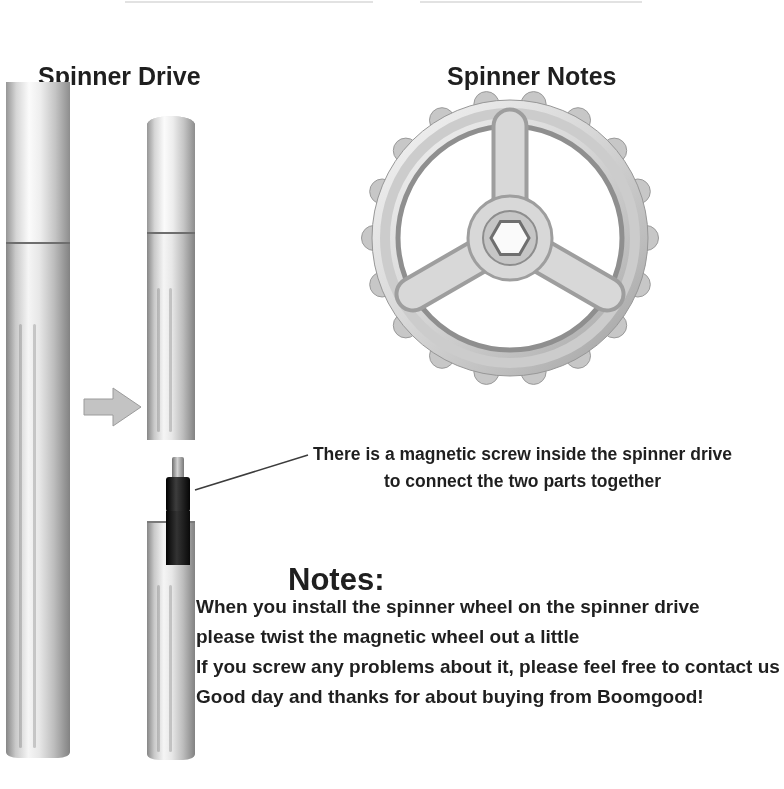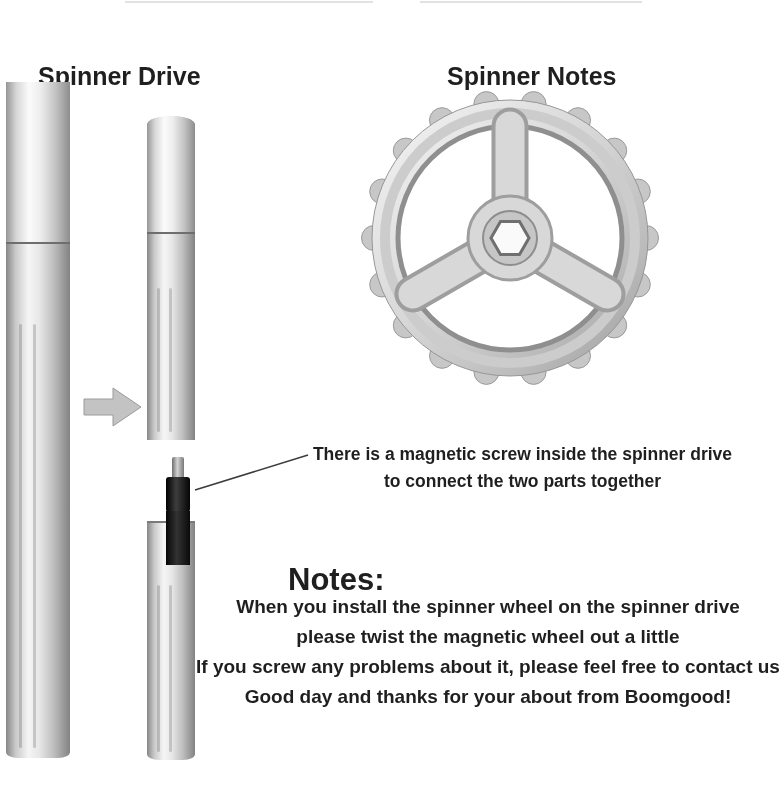--- a/index.html
+++ b/index.html
@@ -60,21 +60,21 @@
   .wheel-svg { position:absolute; left:358px; top:86px; }
   .overlay-svg { position:absolute; left:0; top:0; pointer-events:none; }
 
   .callout {
     position:absolute; left:295px; top:441px; width:455px;
     text-align:center; font-size:17.5px; font-weight:bold; line-height:27px;
   }
   .notes-heading { position:absolute; left:288px; top:533px; font-size:31px; font-weight:bold;margin-top:29px; }
   .notes {
     position:absolute; left:196px; top:592px; width:584px;
-    text-align:center; font-size:19px; font-weight:bold; line-height:30px;
+    font-size:19px; font-weight:bold; line-height:30px;
   }
 </style>
 </head>
 <body>
 
 <div class="hairline hl1"></div>
 <div class="hairline hl2"></div>
 
 <div class="title title-drive">Spinner Drive</div>
 <div class="title title-wheel">Spinner Notes</div>
@@ -149,14 +149,14 @@
 <div class="callout">
   <div>There is a magnetic screw inside the spinner drive</div>
   <div>to connect the two parts together</div>
 </div>
 
 <div class="notes-heading">Notes:</div>
 <div class="notes">
   <div>When you install the spinner wheel on the spinner drive</div>
   <div>please twist the magnetic wheel out a little</div>
   <div>If you screw any problems about it,  please feel free to contact us</div>
-  <div>Good day and thanks for your about from Boomgood!</div>
+  <div>Good day and thanks for about buying from Boomgood!</div>
 </div>
 
 </body></html>

